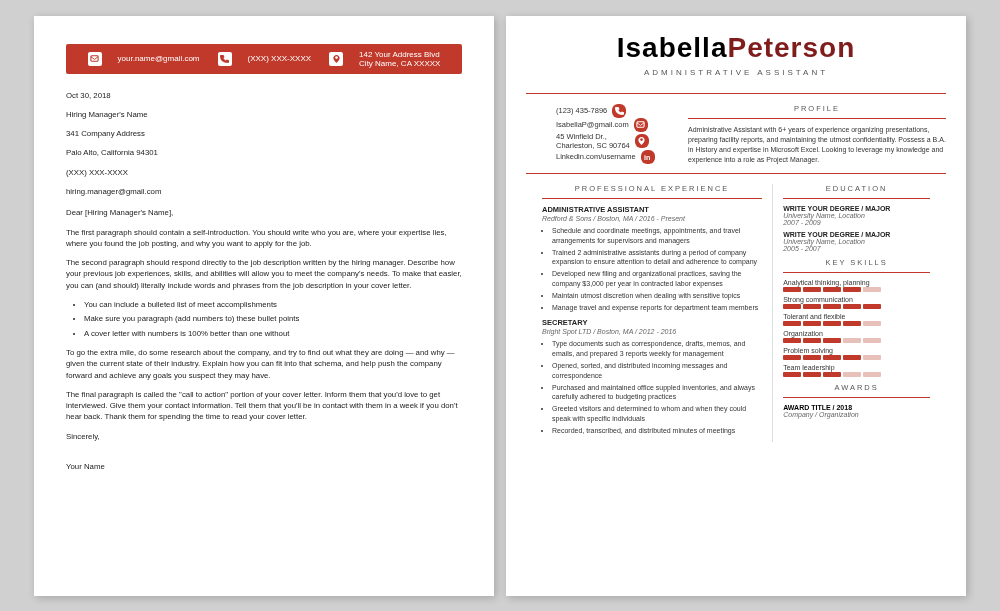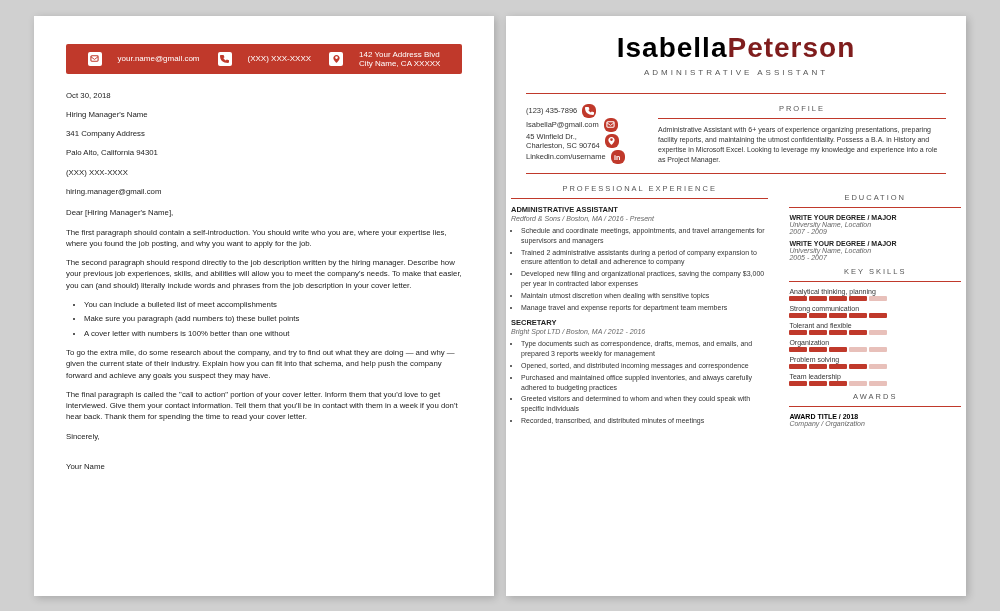--- a/index.html
+++ b/index.html
@@ -134,23 +134,22 @@
     }
     .res-icon svg { width: 9px; height: 9px; fill: #fff; }
     .divider-h {
       height: 1px;
       background: #c0392b;
       margin: 0 20px 6px;
     }
     
     .resume-main {
       display: flex;
-      padding: 4px 5px 10px;
+      padding: 4px 36px 10px;
       gap: 10px;
-      align-items: flex-end;
     }
     .resume-left-col {
       flex: 1.5;
       min-width: 0;
     }
     .resume-right-col {
       flex: 1;
       min-width: 0;
     }
     .section-title {
@@ -246,20 +245,21 @@
     
     .resume-col-divider {
       width: 1px;
       background: #ddd;
       flex-shrink: 0;
     }
     .resume-top-section {
       display: flex;
       padding: 4px 20px 0;
       gap: 2px;
+      margin-left: 30px;
     }
     .resume-top-contact {
       min-width: 130px;
     }
     .resume-top-profile {
       flex: 1;
     }
   </style>
 </head>
 <body>

